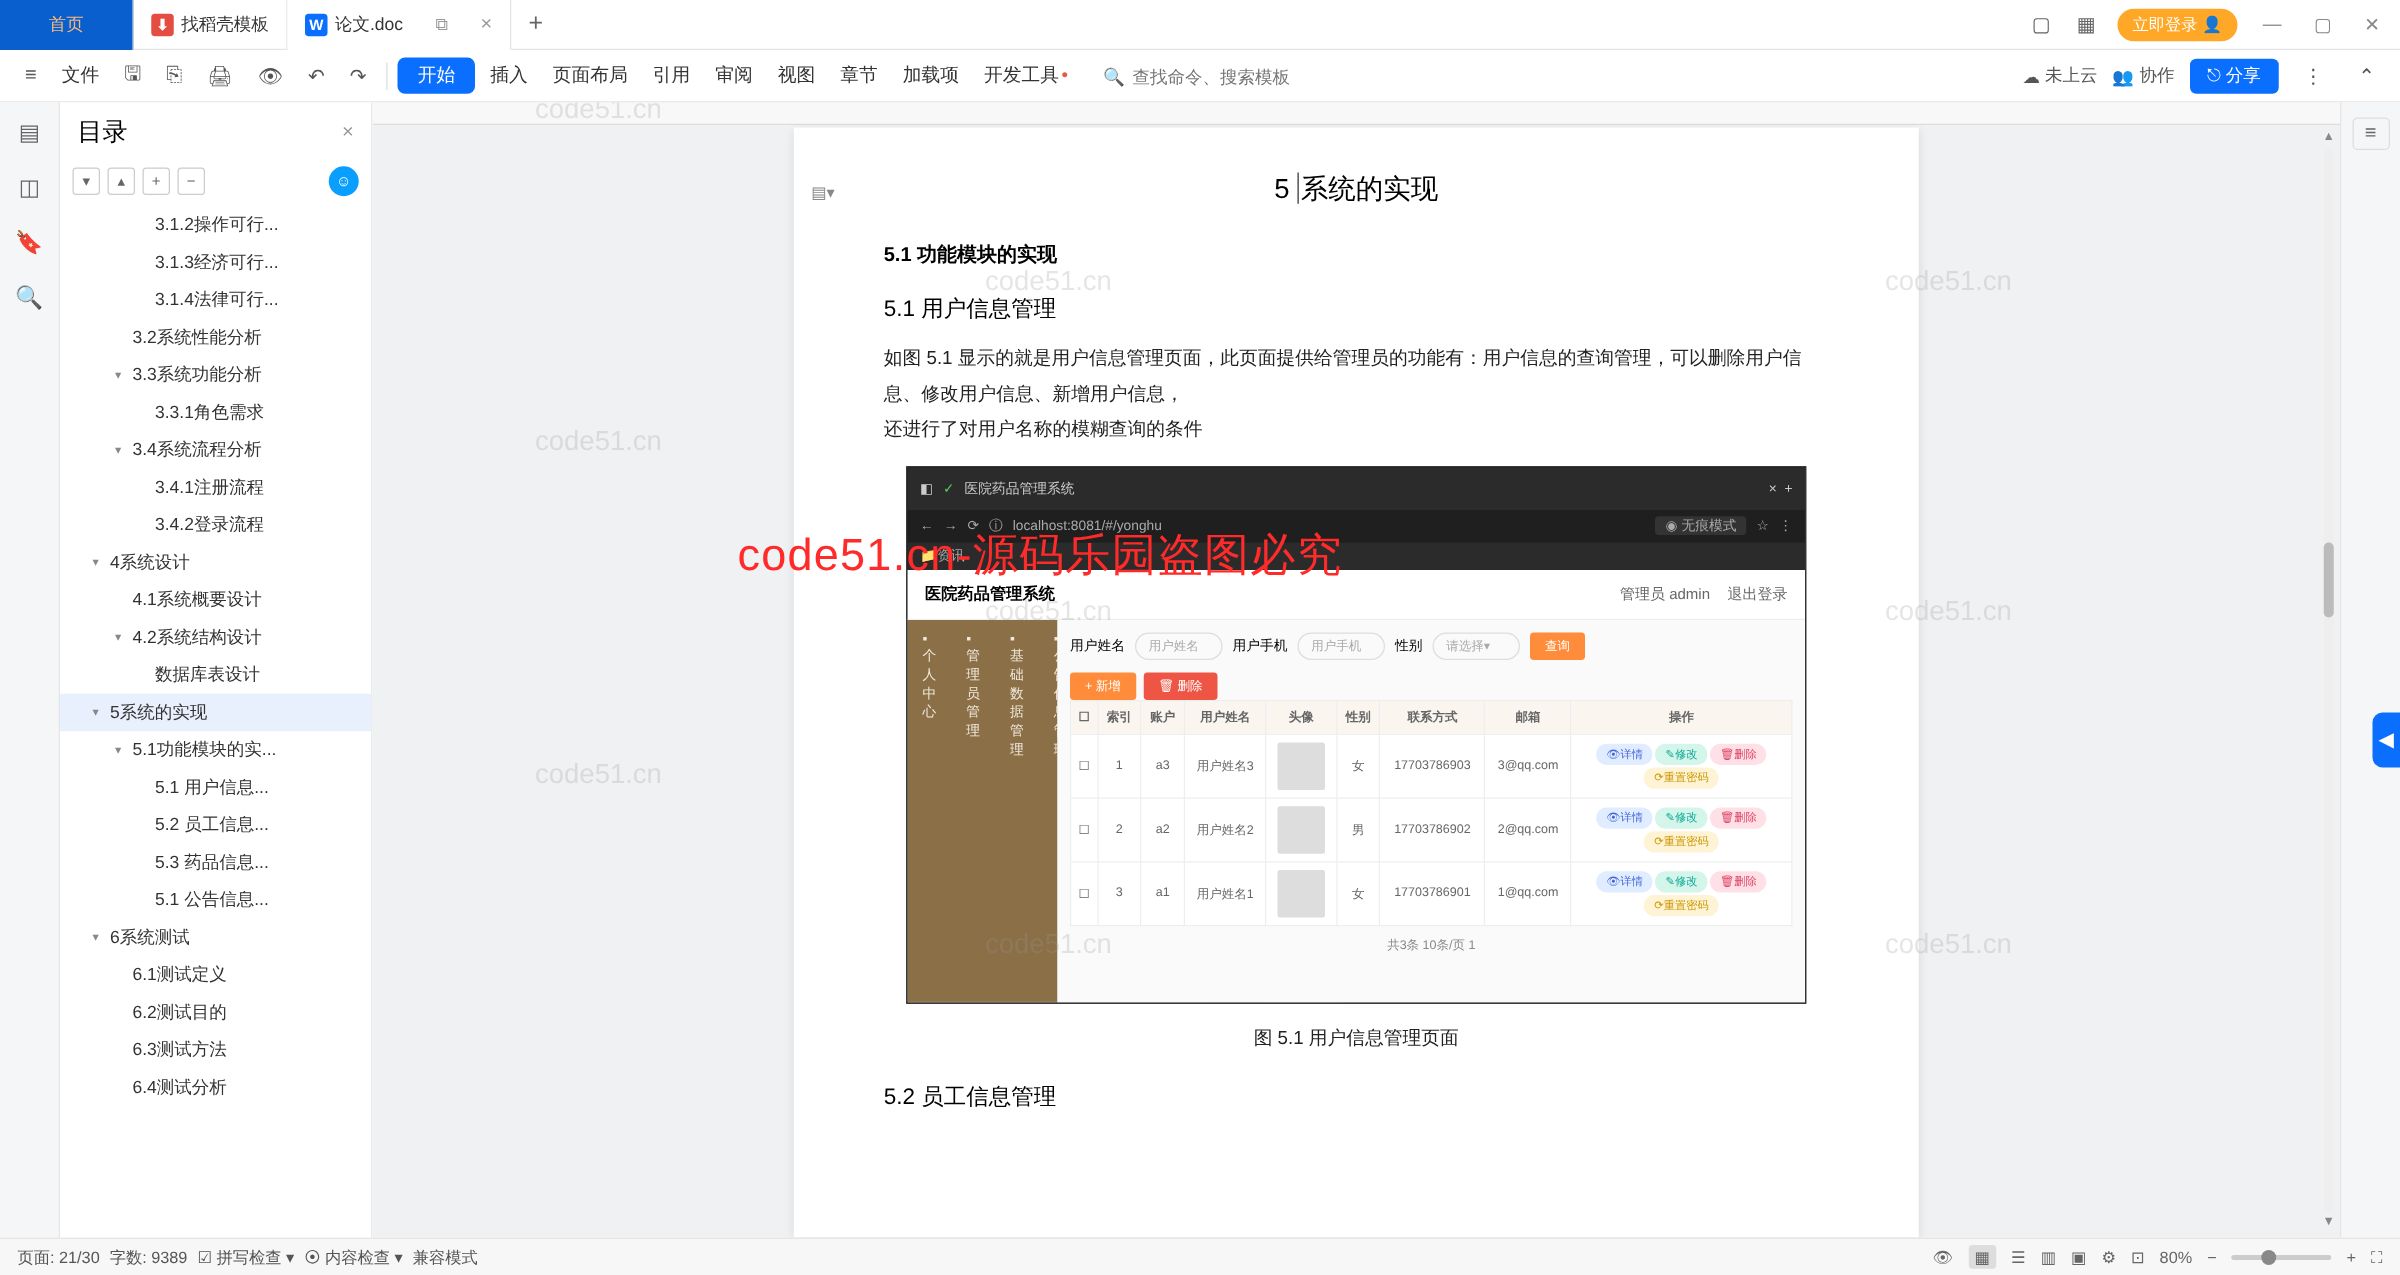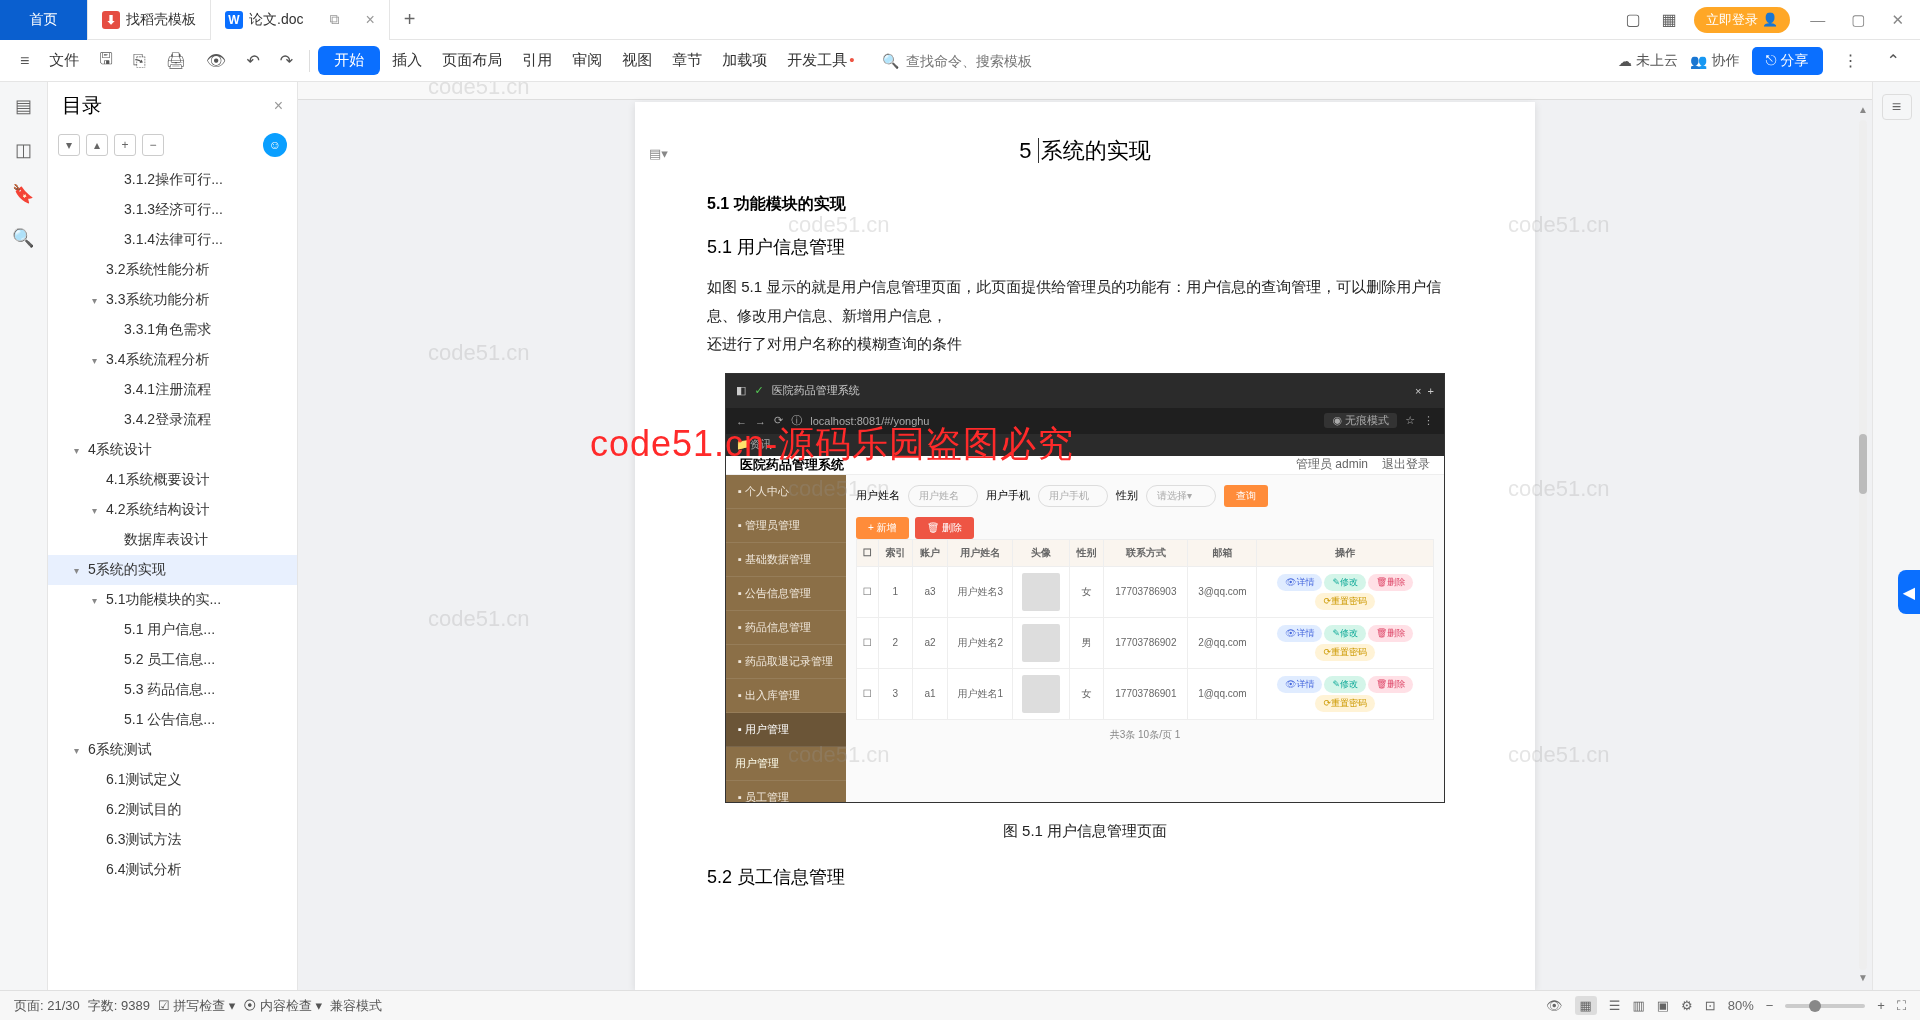--- a/index.html
+++ b/index.html
@@ -1,19 +1,19 @@
 <!DOCTYPE html>
 <html><head>
 <meta charset="utf-8">
 <style>
 *{margin:0;padding:0;box-sizing:border-box;font-family:"Microsoft YaHei",Arial,sans-serif}
 body{width:1920px;height:1020px;overflow:hidden;background:#fff;position:relative}
 .titlebar{height:40px;background:#fff;display:flex;align-items:center;border-bottom:1px solid #e5e5e5}
 .tab{height:40px;display:flex;align-items:center;padding:0 14px;font-size:14px;color:#333;border-right:1px solid #e5e5e5;cursor:pointer;gap:6px}
-.tab.home{background:#0a5fcf;color:#ffffff;width:88px;justify-content:center}
+.tab.home{background:#0a5fcf;color:#fdba74;width:107px;justify-content:center}
 .tab.active{background:#fff}
 .tab-icon{width:18px;height:18px;display:inline-flex;align-items:center;justify-content:center;border-radius:3px;font-size:12px;font-weight:bold}
 .ti-red{background:#e54d42;color:#fff}
 .ti-blue{background:#0a6fff;color:#fff}
 .tab .close{margin-left:20px;color:#999;font-size:16px}
 .tab .dup{margin-left:20px;color:#999}
 .tab-plus{padding:0 14px;font-size:20px;color:#666;cursor:pointer}
 .titlebar-right{margin-left:auto;display:flex;align-items:center;gap:14px;padding-right:10px}
 .tbr-icon{width:22px;height:22px;display:flex;align-items:center;justify-content:center;color:#666;cursor:pointer}
 .login-btn{background:#ffa726;color:#fff;padding:4px 12px;border-radius:14px;font-size:13px;display:flex;align-items:center;gap:4px;cursor:pointer}
@@ -53,21 +53,21 @@
 .page p{font-size:15px;line-height:1.9;color:#222;text-indent:0}
 .screenshot{width:720px;height:430px;margin:14px auto;background:#1a1a1a;border:1px solid #333;position:relative;overflow:hidden}
 .ss-browser{height:34px;background:#2b2b2b;display:flex;align-items:center;padding:0 10px;gap:8px;font-size:11px;color:#ccc}
 .ss-url{height:26px;background:#1f1f1f;display:flex;align-items:center;padding:0 10px;font-size:11px;color:#aaa;gap:8px}
 .ss-bm{height:22px;background:#2b2b2b;font-size:11px;color:#aaa;padding:0 10px;display:flex;align-items:center}
 .ss-app{height:calc(100% - 82px);background:#fff;display:flex;flex-direction:column}
 .ss-app-head{height:40px;background:#fff;display:flex;align-items:center;padding:0 14px;font-size:13px;border-bottom:1px solid #eee}
 .ss-app-head .r{margin-left:auto;font-size:12px;color:#666;display:flex;gap:14px}
 .ss-crumb{height:26px;background:#a67c52;display:flex;align-items:center;padding:0 14px;font-size:11px;color:#fff}
 .ss-body{flex:1;display:flex}
-.ss-side{width:120px;background:#8b6f47;display:flex;flex-direction:column}
+.ss-side{width:120px;background:#8b6f47;display:flex;}
 .ss-side-item{padding:9px 12px;font-size:11px;color:#f0e8dc;border-bottom:1px solid rgba(255,255,255,.1)}
 .ss-side-item.act{background:#6b5537;color:#fff}
 .ss-main{flex:1;background:#fafafa;padding:10px;font-size:11px}
 .ss-filter{display:flex;gap:8px;margin-bottom:10px;align-items:center}
 .ss-inp{border:1px solid #ddd;border-radius:12px;padding:3px 10px;font-size:10px;width:70px;color:#aaa}
 .ss-addbtn{background:#ff8c3a;color:#fff;border:none;padding:4px 12px;border-radius:3px;font-size:10px;margin-right:6px}
 .ss-table{width:100%;border-collapse:collapse;font-size:10px;background:#fff}
 .ss-table th,.ss-table td{border:1px solid #eee;padding:6px 4px;text-align:center;color:#666}
 .ss-table th{background:#faf5ef}
 .ss-avatar{width:38px;height:38px;background:#ddd;margin:0 auto;border-radius:2px}

